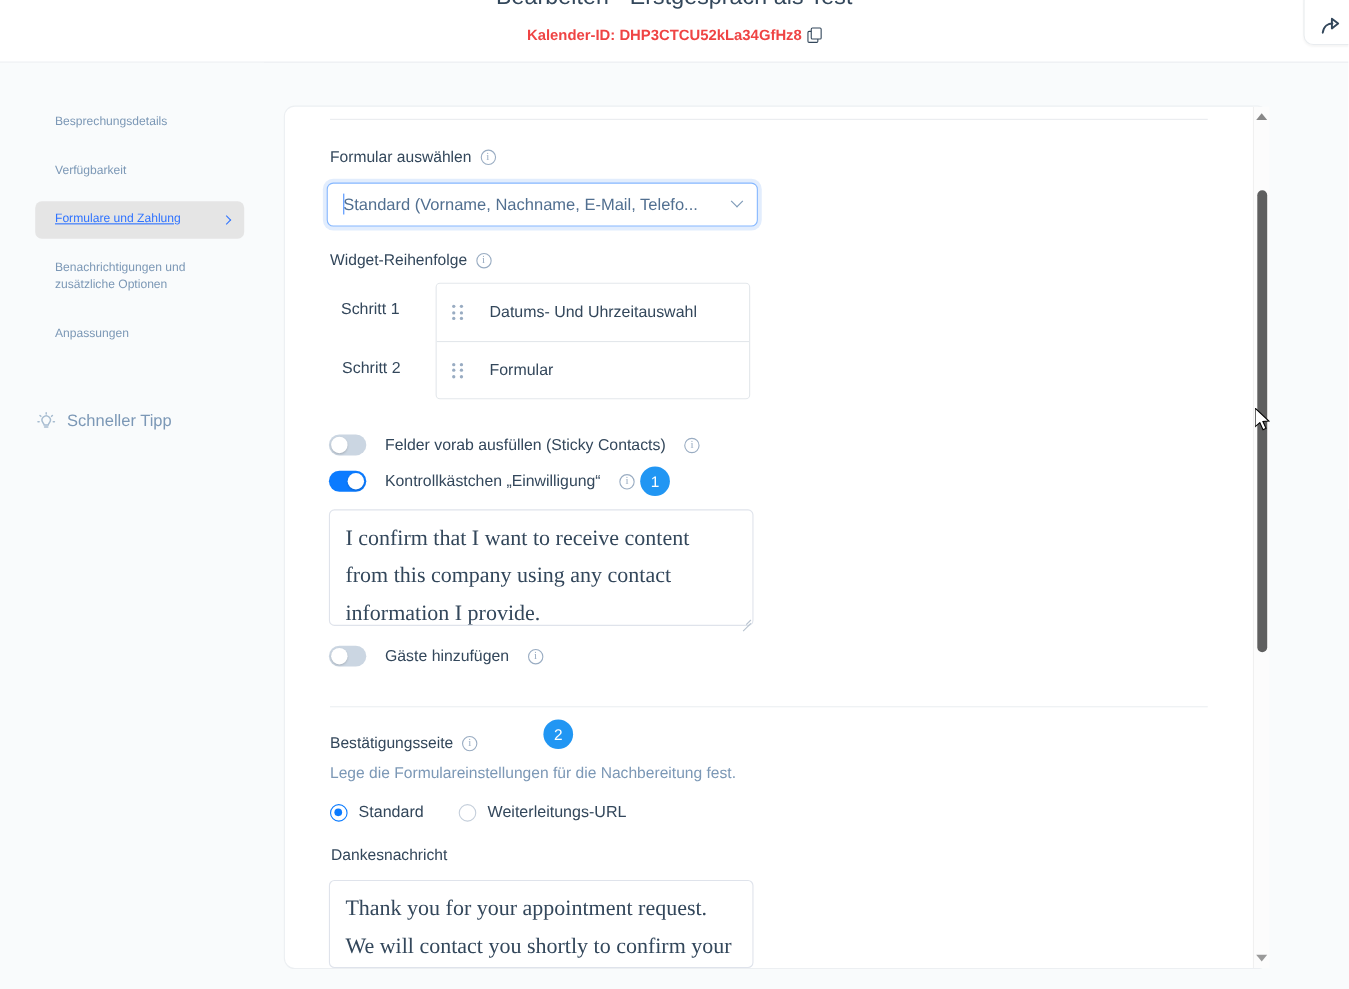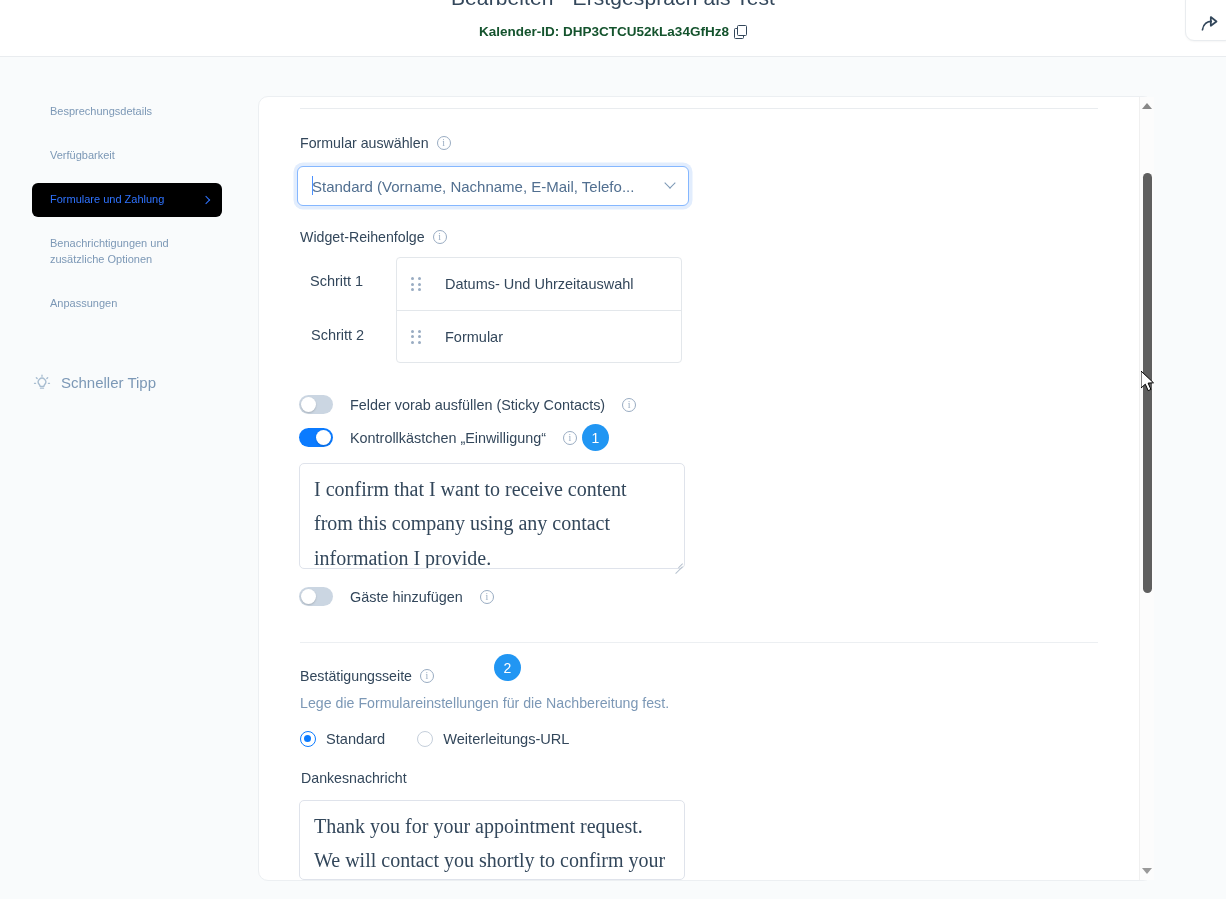--- a/index.html
+++ b/index.html
@@ -23,21 +23,21 @@
   .header-title {
     position: absolute; left: 0; top: -14px; width: 1226px;
     text-align: center;
     font-size: 21px; font-weight: 400; color: #33475b;
     letter-spacing: .1px;
     white-space: nowrap;
   }
   .header-sub {
     position: absolute; left: 0; top: 24px; width: 1226px;
     text-align: center;
-    font-size: 13.5px; font-weight: 700; color: #14532d;
+    font-size: 13.5px; font-weight: 700; color: #ef4444;
     white-space: nowrap;
   }
   .copy-icon {
     display: inline-block; vertical-align: -2px; margin-left: 5px;
     width: 13px; height: 13px; position: relative;
   }
   .copy-icon::before, .copy-icon::after {
     content: ""; position: absolute; border: 1.4px solid #33475b; border-radius: 1.5px;
   }
   .copy-icon::before { left: 0; top: 2.5px; width: 8px; height: 9px; }
@@ -72,22 +72,23 @@
     padding: 9px 14px 9px 18px;
     border-radius: 6px;
     font-size: 11px;
     color: #7c98b6;
     line-height: 1.45;
     cursor: pointer;
     position: relative;
   }
   .nav-item + .nav-item { margin-top: 10px; }
   .nav-item.active {
-    background: #000000;
+    background: #e5e5e5;
     color: #2f73ff;
+    text-decoration: underline;
   }
   .nav-item.active .chev {
     position: absolute; right: 13px; top: 50%; transform: translateY(-50%);
     width: 6px; height: 6px;
     border-right: 1.5px solid #2f73ff; border-top: 1.5px solid #2f73ff;
     transform: translateY(-50%) rotate(45deg);
   }
 
   .tip { margin: 52px 30px 0 32px; }
   .tip-head {

